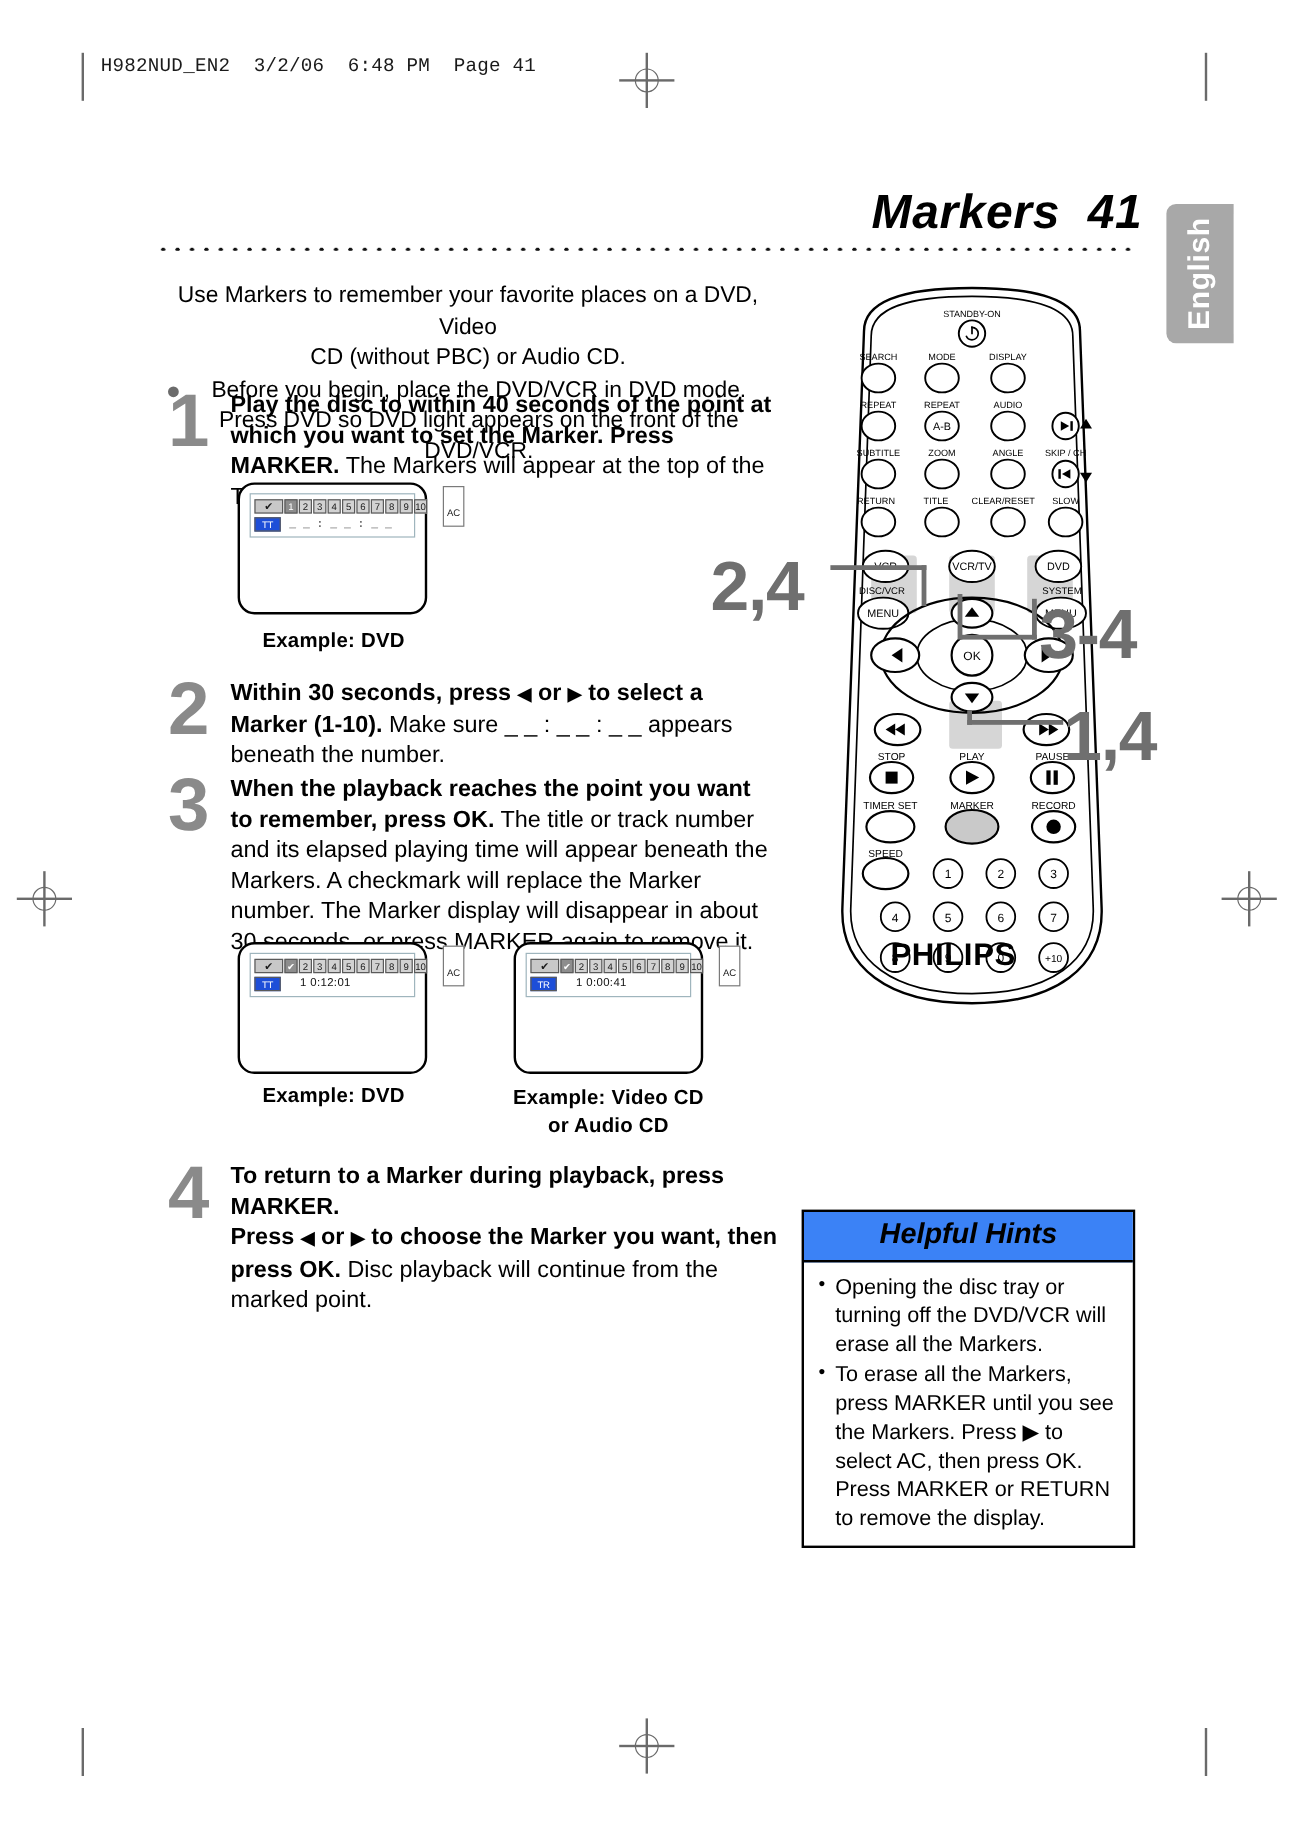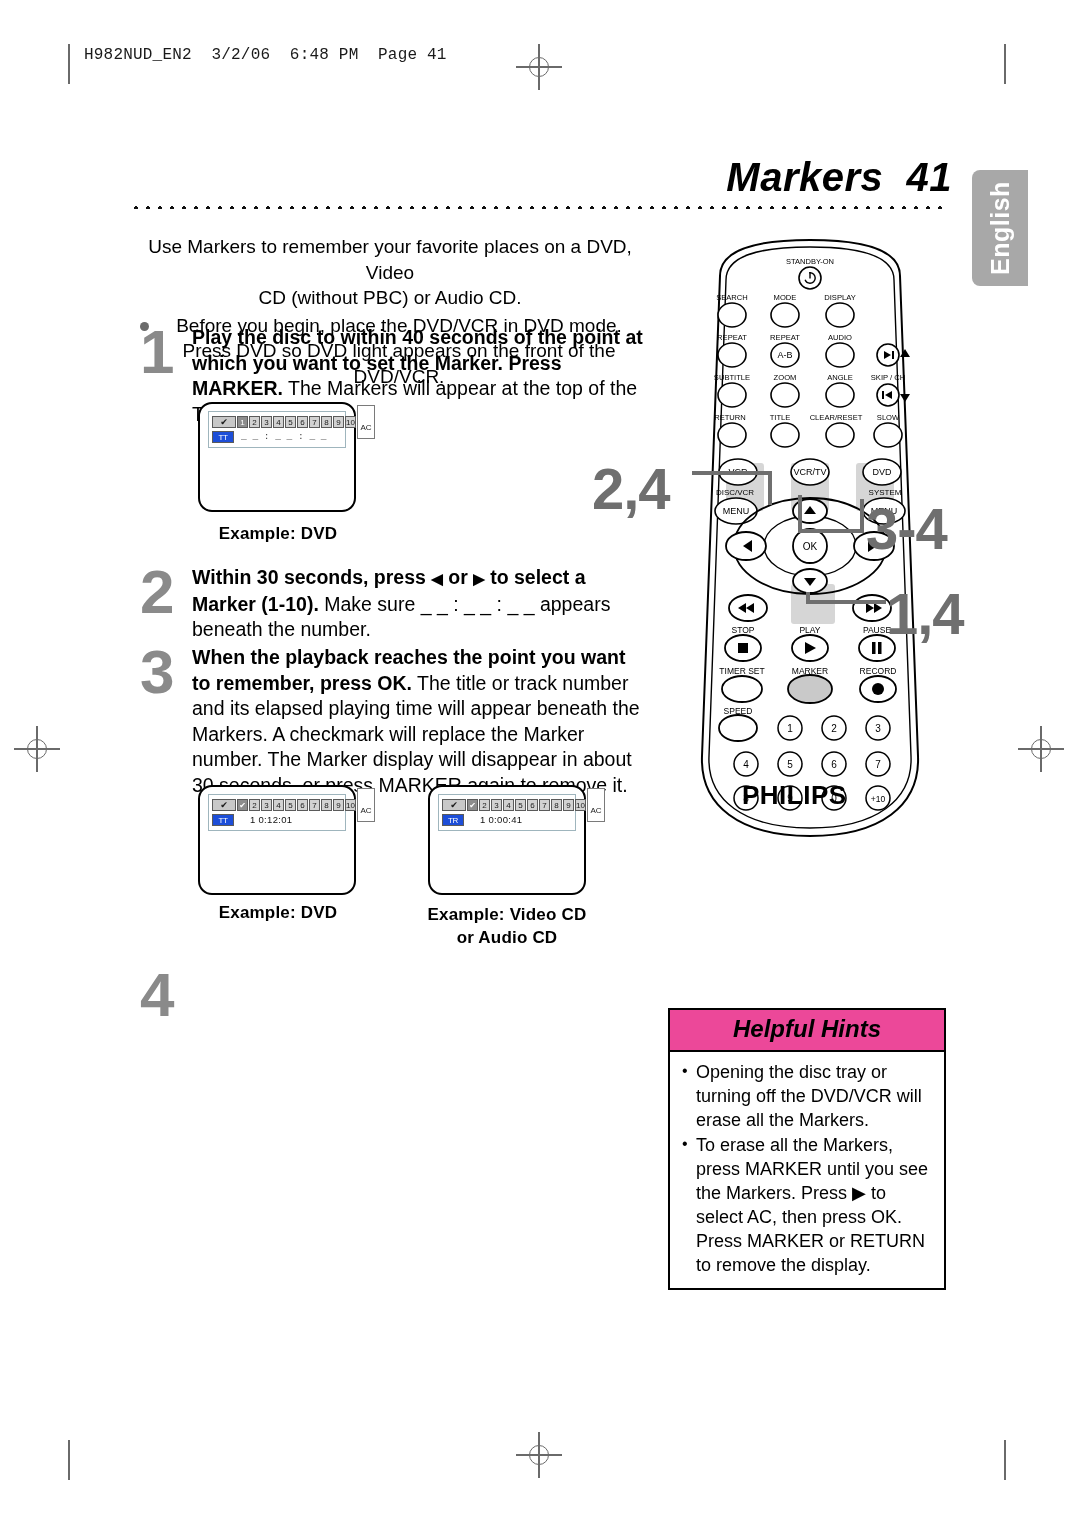--- a/index.html
+++ b/index.html
@@ -168,21 +168,21 @@
     height: 12px;
     border: 1px solid #5a5a5a;
     background: #d2d2d2;
     font-size: 8px;
     line-height: 11px;
     text-align: center;
     color: #1a1a1a;
     box-sizing: border-box;
     font-family: "Liberation Sans", sans-serif;
   }
-  .cell.wide { min-width: 18px; padding: 16px 1px; }
+  .cell.wide { min-width: 18px; padding: 16px 1px; margin-left: 12px; }
   .cell.dark { background: #8d8d8d; color: #fff; }
   .cell.check { width: 24px; min-width: 24px; background: #c8c8c8; font-size: 9px; }
   .cell.tag  { width: 22px; min-width: 22px; background: #1d4ed8; color: #fff; font-size: 8px; letter-spacing:-0.3px;}
   .cell.plain { border: 1px solid #7a7a7a; background: #ffffff; }
   .osd-text {
     font-size: 9.5px;
     margin-left: 15px;
     color: #111;
     font-family: "Liberation Sans", sans-serif;
     letter-spacing: 0.3px;
@@ -239,21 +239,21 @@
   
   .hints {
     position: absolute;
     left: 668px; top: 1008px;
     width: 278px;
     border: 2.5px solid #000;
     box-sizing: border-box;
     background: #fff;
   }
   .hints .hdr {
-    background: #ec4899;
+    background: #3b82f6;
     border-bottom: 2.5px solid #000;
     text-align: center;
     font-style: italic;
     font-weight: bold;
     font-size: 24px;
     padding: 5px 0 7px 0;
   }
   .hints ul {
     margin: 0;
     padding: 8px 10px 10px 10px;
@@ -412,20 +412,24 @@
 </div>
 
 <div class="caption cap2">Example: DVD</div>
 <div class="caption cap3">
   <div>Example: Video CD</div>
   <div>or Audio CD</div>
 </div>
 
 <div class="step step4">
   <div class="num">4</div>
+  <div class="body">
+    <b>To return to a Marker during playback, press MARKER.</b><br>
+    <b>Press </b><b class="arrow-l"></b><b> or </b><b class="arrow-r"></b><b> to choose the Marker you want, then press OK.</b><span> Disc playback will continue from the marked point.</span>
+  </div>
 </div>
 
 <div class="remote-wrap">
 <svg width="300" height="610" viewBox="0 0 300 610" xmlns="http://www.w3.org/2000/svg">
   <g fill="none" stroke="#000" stroke-width="2">
     <path d="M 60 40 C 60 14, 95 4, 150 4 C 205 4, 240 14, 240 40
              L 258 520 C 260 570, 220 600, 150 600 C 80 600, 40 570, 42 520 Z"></path>
     <path d="M 66 44 C 66 20, 98 11, 150 11 C 202 11, 234 20, 234 44
              L 251 520 C 253 564, 216 592, 150 592 C 84 592, 47 564, 49 520 Z" stroke-width="1.4"></path>
   </g>

